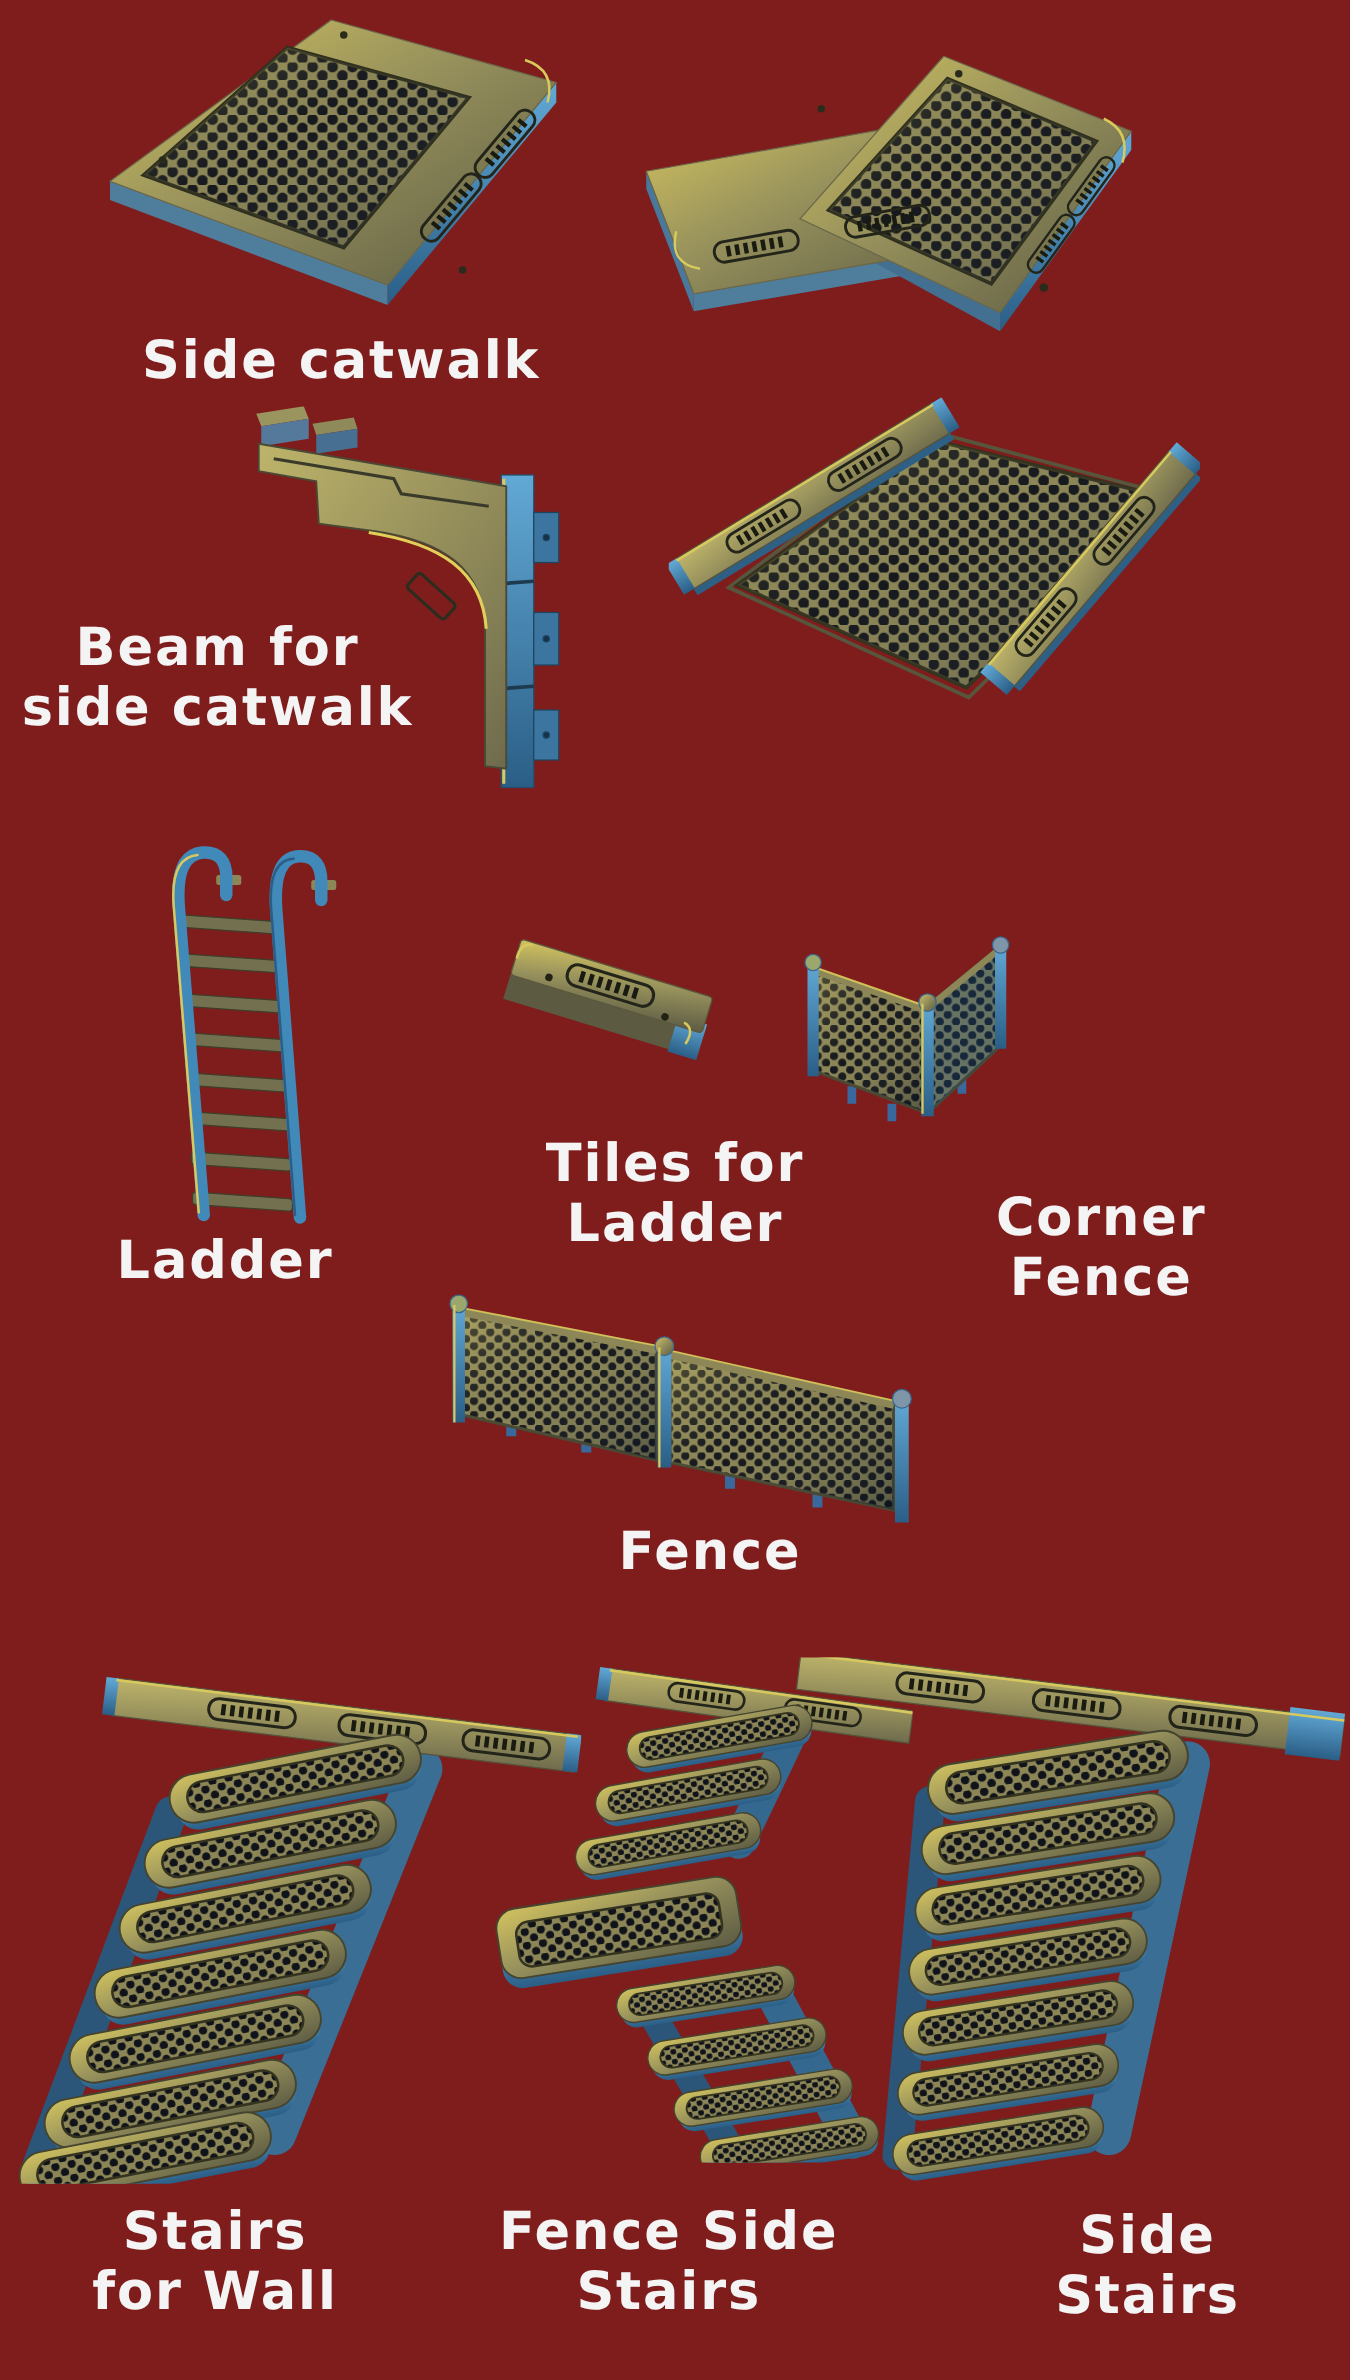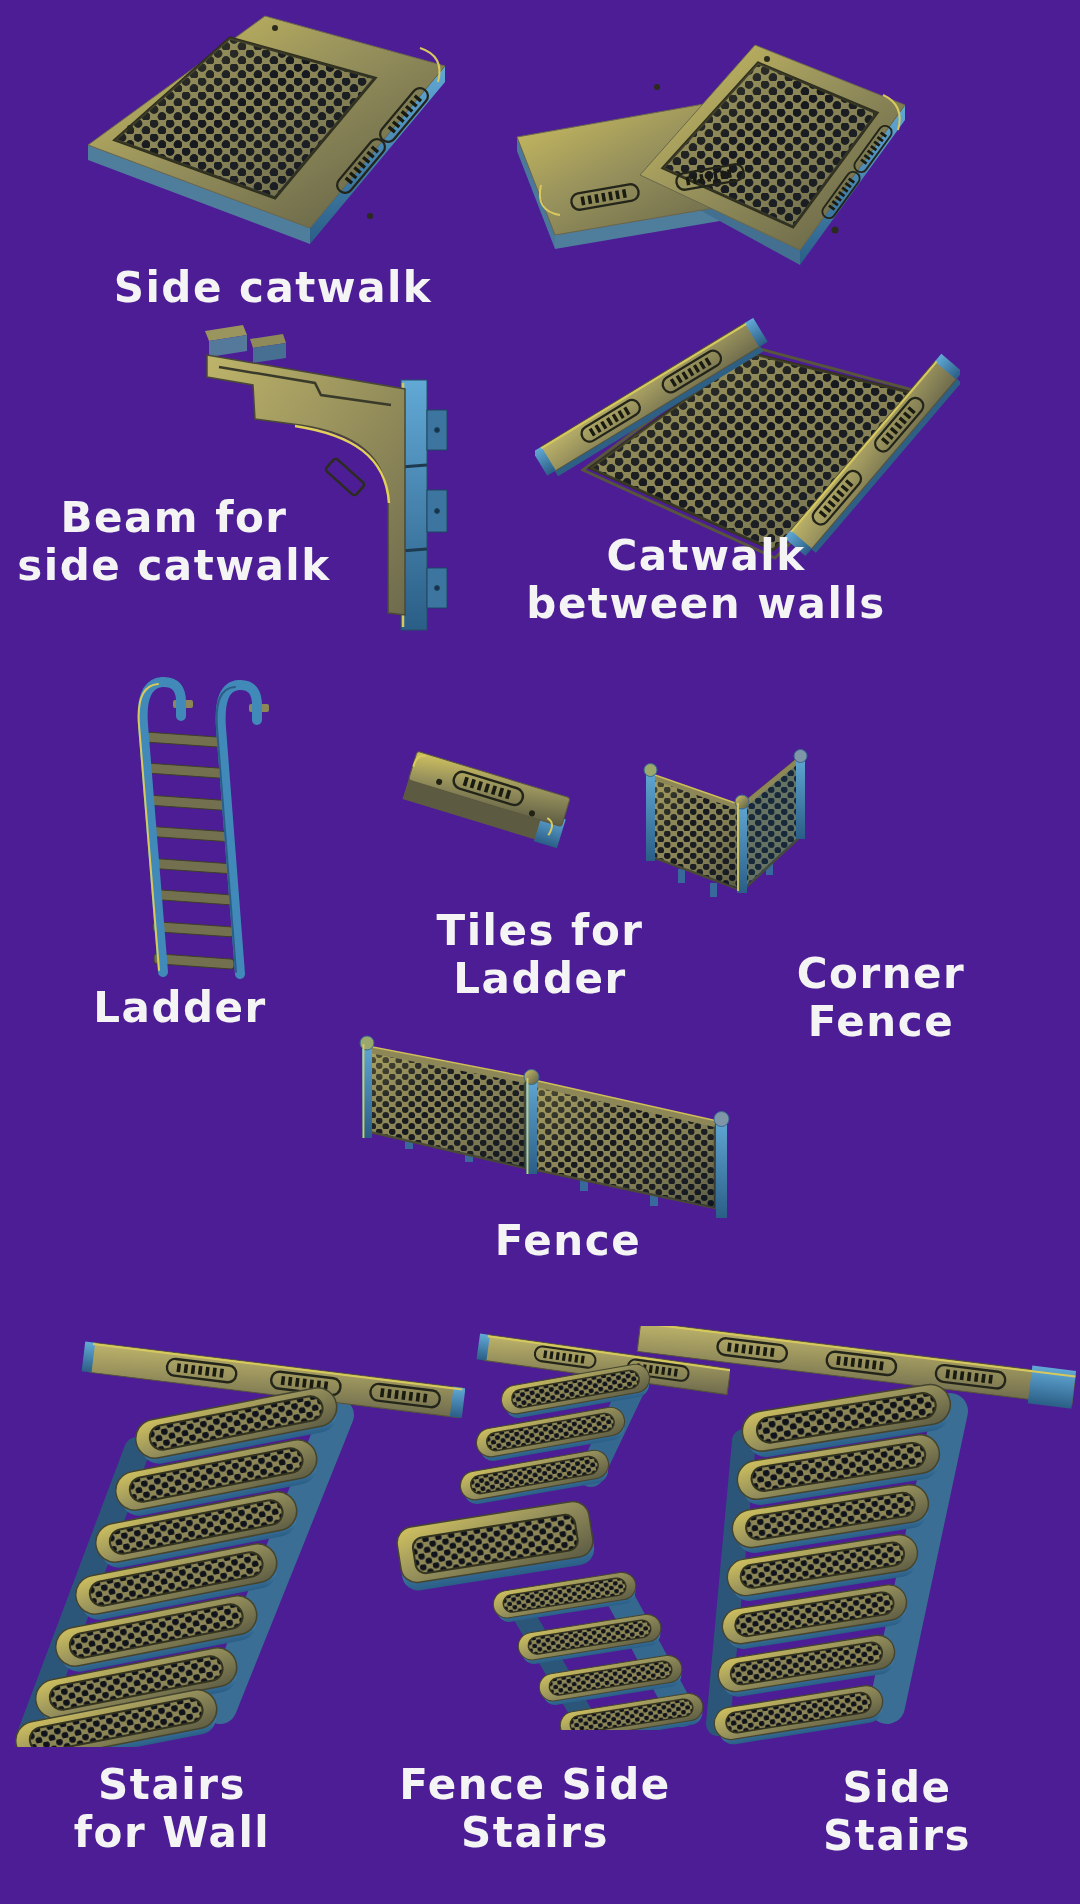--- a/index.html
+++ b/index.html
@@ -1,16 +1,16 @@
 <!DOCTYPE html>
 <html><head>
 <meta charset="utf-8">
 <style>
   html,body{margin:0;padding:0;background:#000;}
-  .stage{position:relative;width:1080px;height:1904px;background:#4c1d95;overflow:hidden;
+  .stage{position:relative;width:1080px;height:1904px;background:#7f1d1d;overflow:hidden;
          font-family:"DejaVu Sans",sans-serif;}
   .item-label{position:absolute;transform:translateX(-50%);text-align:center;color:#f4f4f4;
 : #fff;    font-weight:700;font-size:42px;line-height:48px;letter-spacing:1.5px;white-space:pre-line;}
   .render{position:absolute;}
   svg{display:block;}
 </style>
 </head>
 <body>
 
 <div class="stage">
@@ -355,27 +355,25 @@
     <use href="#symTread" transform="translate(180,292) rotate(-9) scale(0.93) translate(-100,-23)"></use>
     <use href="#symTread" transform="translate(172,341) rotate(-9) scale(0.89) translate(-100,-23)"></use>
     <use href="#symTread" transform="translate(164,390) rotate(-9) scale(0.85) translate(-100,-23)"></use>
   </g>
 </svg>
 </div>
 
 <div class="item-label" style="left:273px;top:264px">Side catwalk</div>
 <div class="item-label" style="left:174px;top:494px">Beam for
 side catwalk</div>
-<div class="item-label" style="left:706px;top:532px">Catwalk
-between walls</div>
 <div class="item-label" style="left:180px;top:984px">Ladder</div>
 <div class="item-label" style="left:540px;top:907px">Tiles for
 Ladder</div>
 <div class="item-label" style="left:881px;top:950px">Corner
 Fence</div>
 <div class="item-label" style="left:568px;top:1217px">Fence</div>
 <div class="item-label" style="left:172px;top:1761px">Stairs
 for Wall</div>
 <div class="item-label" style="left:535px;top:1761px">Fence Side
 Stairs</div>
-<div class="item-label" style="left:897px;top:1764px">Side Stairs</div>
+<div class="item-label" style="left:918px;top:1764px">Side Stairs</div>
 
 </div>
 
 </body></html>

